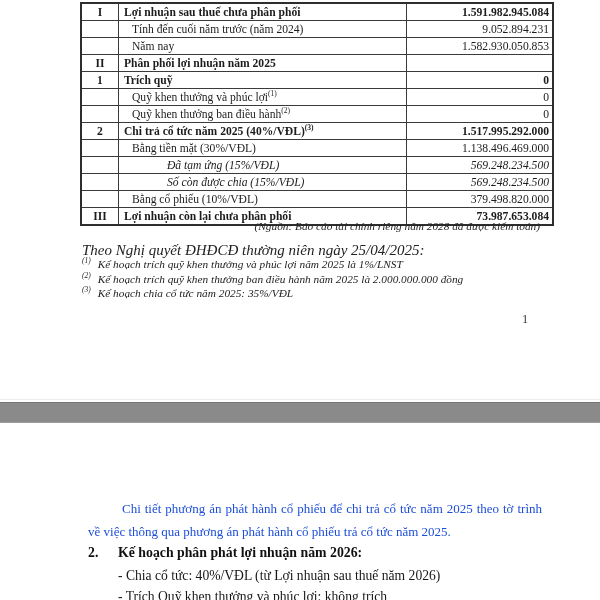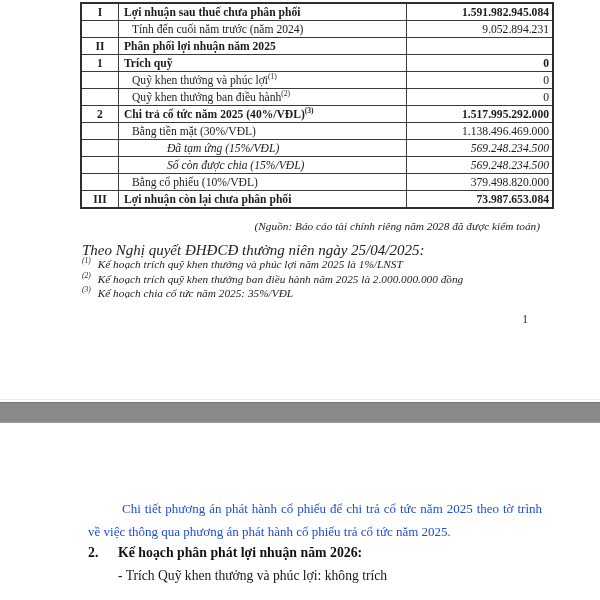--- a/index.html
+++ b/index.html
@@ -84,20 +84,25 @@
         <tr class="r-bold">
       <td class="c-num">I</td>
       <td class="c-label ind-0"><span class="lbl">Lợi nhuận sau thuế chưa phân phối</span><sup class="sup"></sup></td>
       <td class="c-value">1.591.982.945.084</td>
     </tr>
         <tr class="r-normal">
       <td class="c-num"></td>
       <td class="c-label ind-1"><span class="lbl">Tính đến cuối năm trước (năm 2024)</span><sup class="sup"></sup></td>
       <td class="c-value">9.052.894.231</td>
     </tr>
+        <tr class="r-normal">
+      <td class="c-num"></td>
+      <td class="c-label ind-1"><span class="lbl">Năm nay</span><sup class="sup"></sup></td>
+      <td class="c-value">1.582.930.050.853</td>
+    </tr>
         <tr class="r-bold">
       <td class="c-num">II</td>
       <td class="c-label ind-0"><span class="lbl">Phân phối lợi nhuận năm 2025</span><sup class="sup"></sup></td>
       <td class="c-value"></td>
     </tr>
         <tr class="r-bold">
       <td class="c-num">1</td>
       <td class="c-label ind-0"><span class="lbl">Trích quỹ</span><sup class="sup"></sup></td>
       <td class="c-value">0</td>
     </tr>
@@ -160,16 +165,17 @@
   <div id="separator-band"></div>
 
   <div id="p2-paragraph">Chi tiết phương án phát hành cổ phiếu để chi trả cổ tức năm 2025 theo tờ trình về việc thông qua phương án phát hành cổ phiếu trả cổ tức năm 2025.</div>
 
   <div id="p2-heading">
     <span class="h-num">2.</span>
     <span class="h-text">Kế hoạch phân phát lợi nhuận năm 2026:</span>
   </div>
 
   <div id="p2-bullets">
+      <div class="bullet-line">- Chia cổ tức: 40%/VĐL (từ Lợi nhuận sau thuế năm 2026)</div>
       <div class="bullet-line">- Trích Quỹ khen thưởng và phúc lợi: không trích</div>
     </div>
 
 </div>
 
 </body></html>

